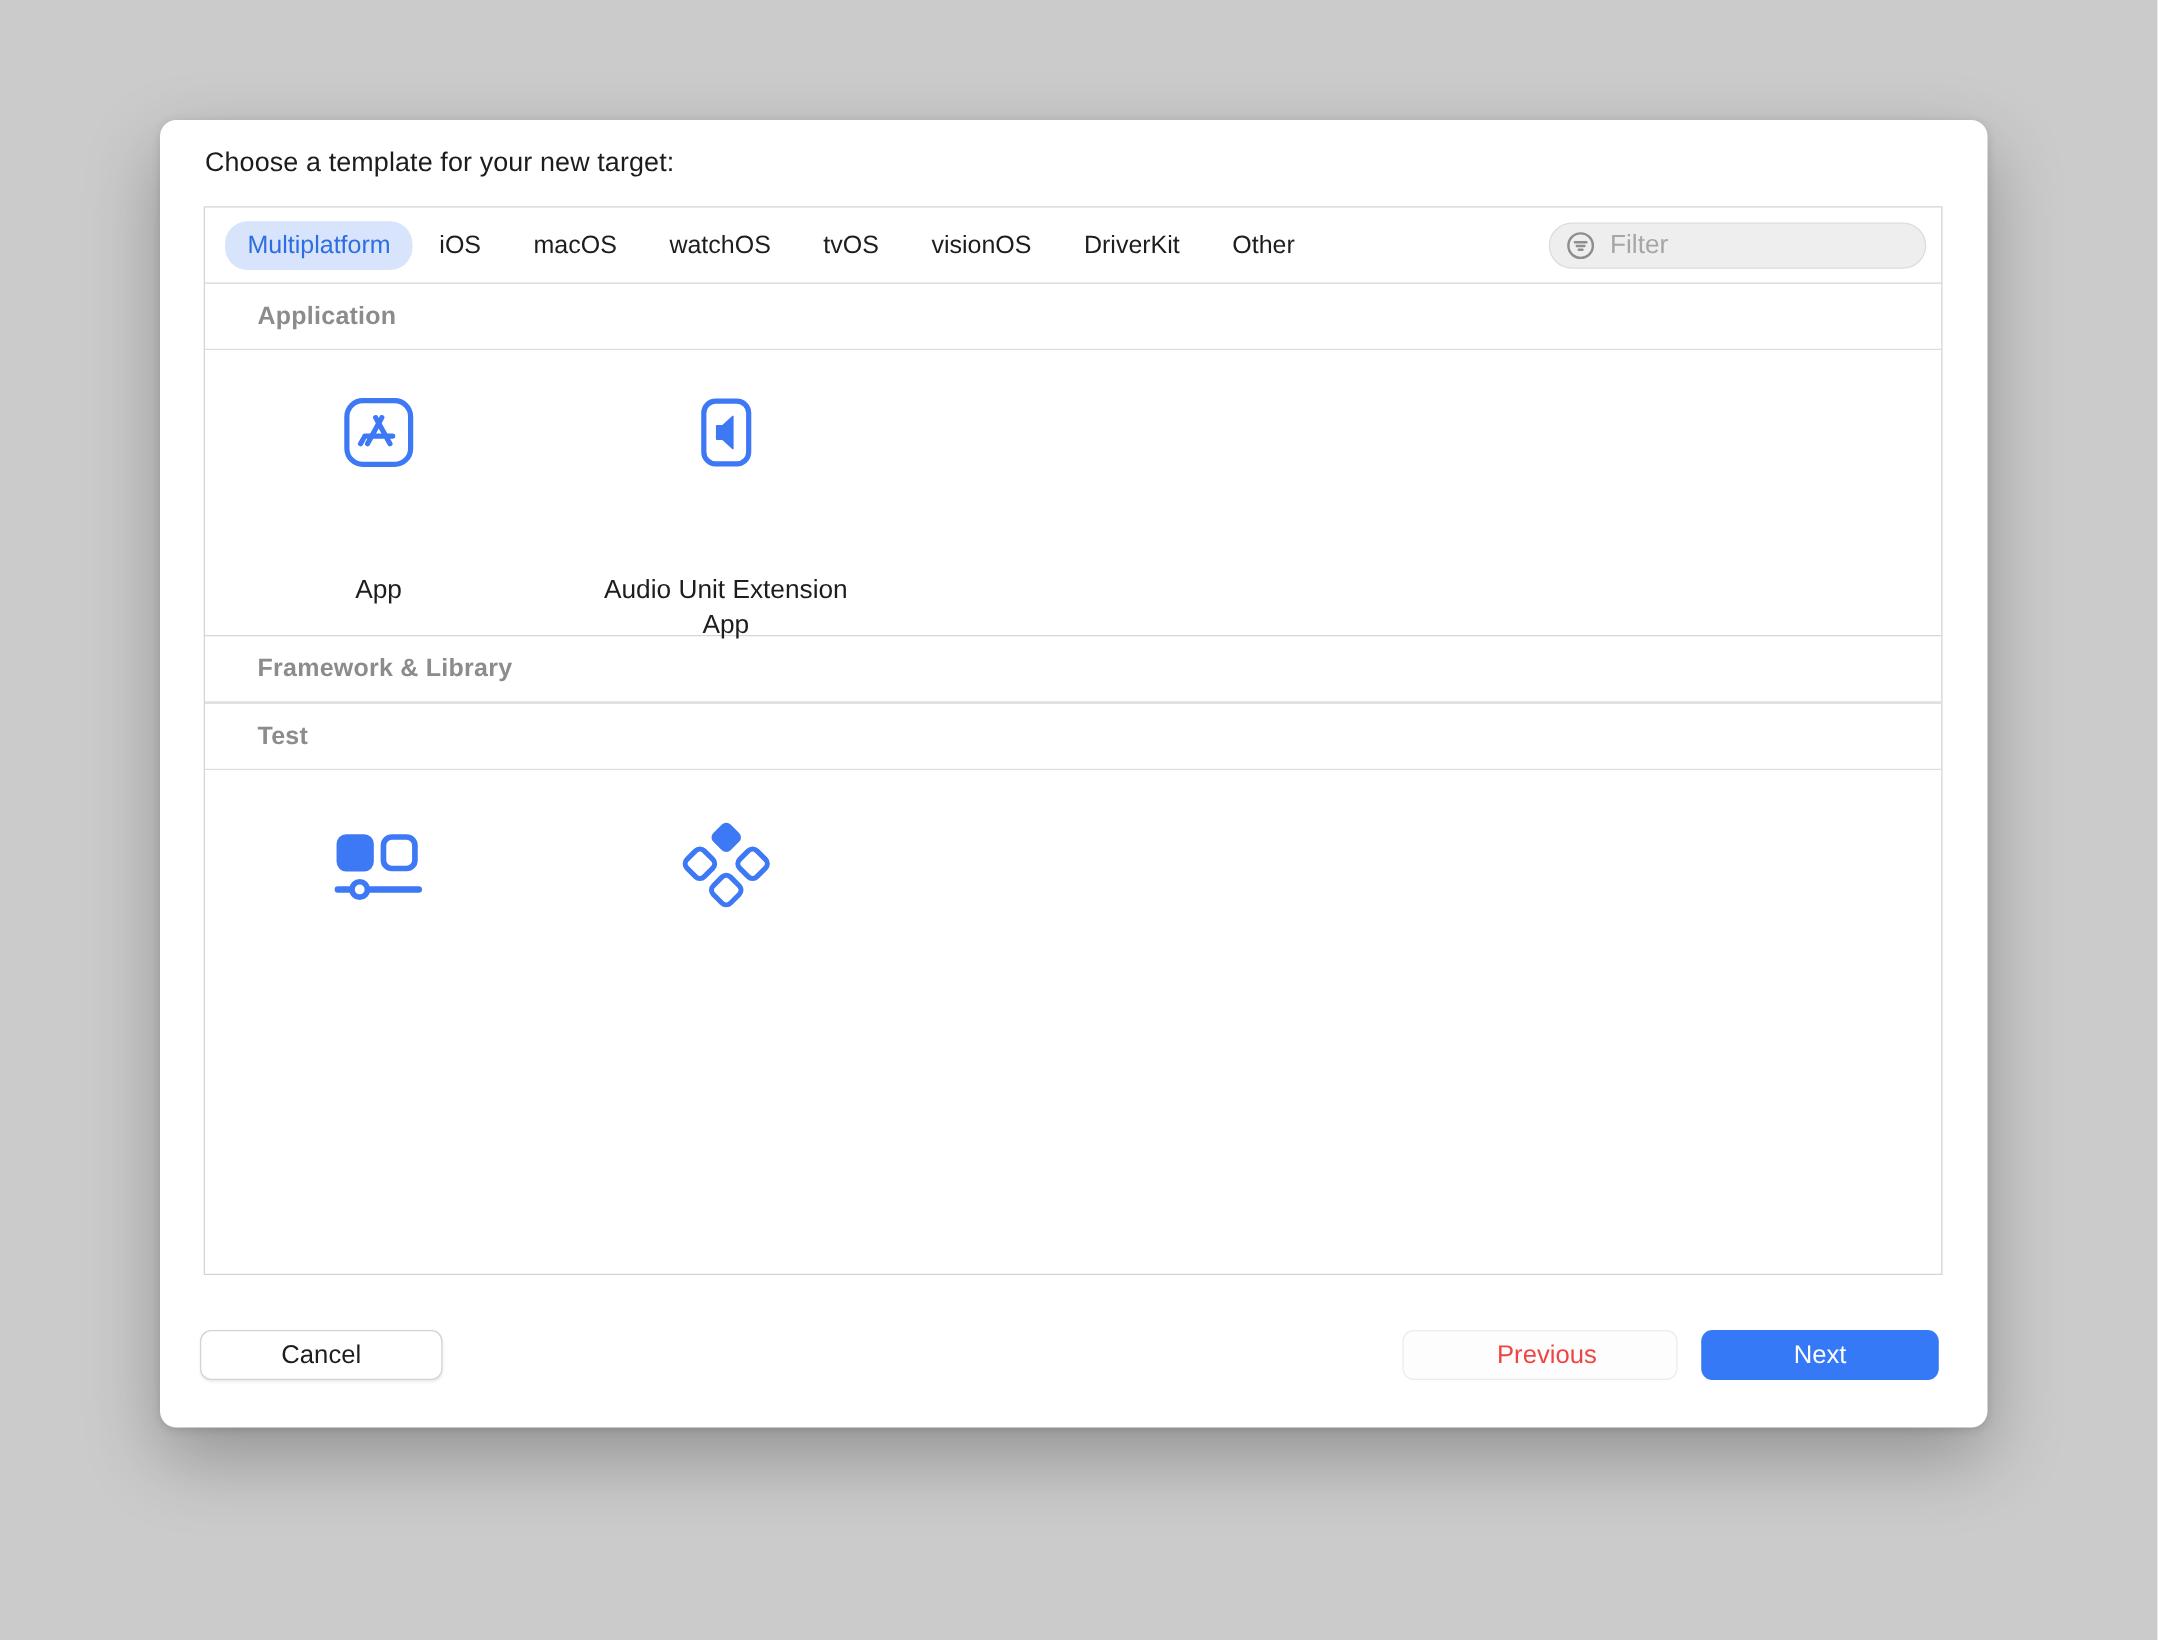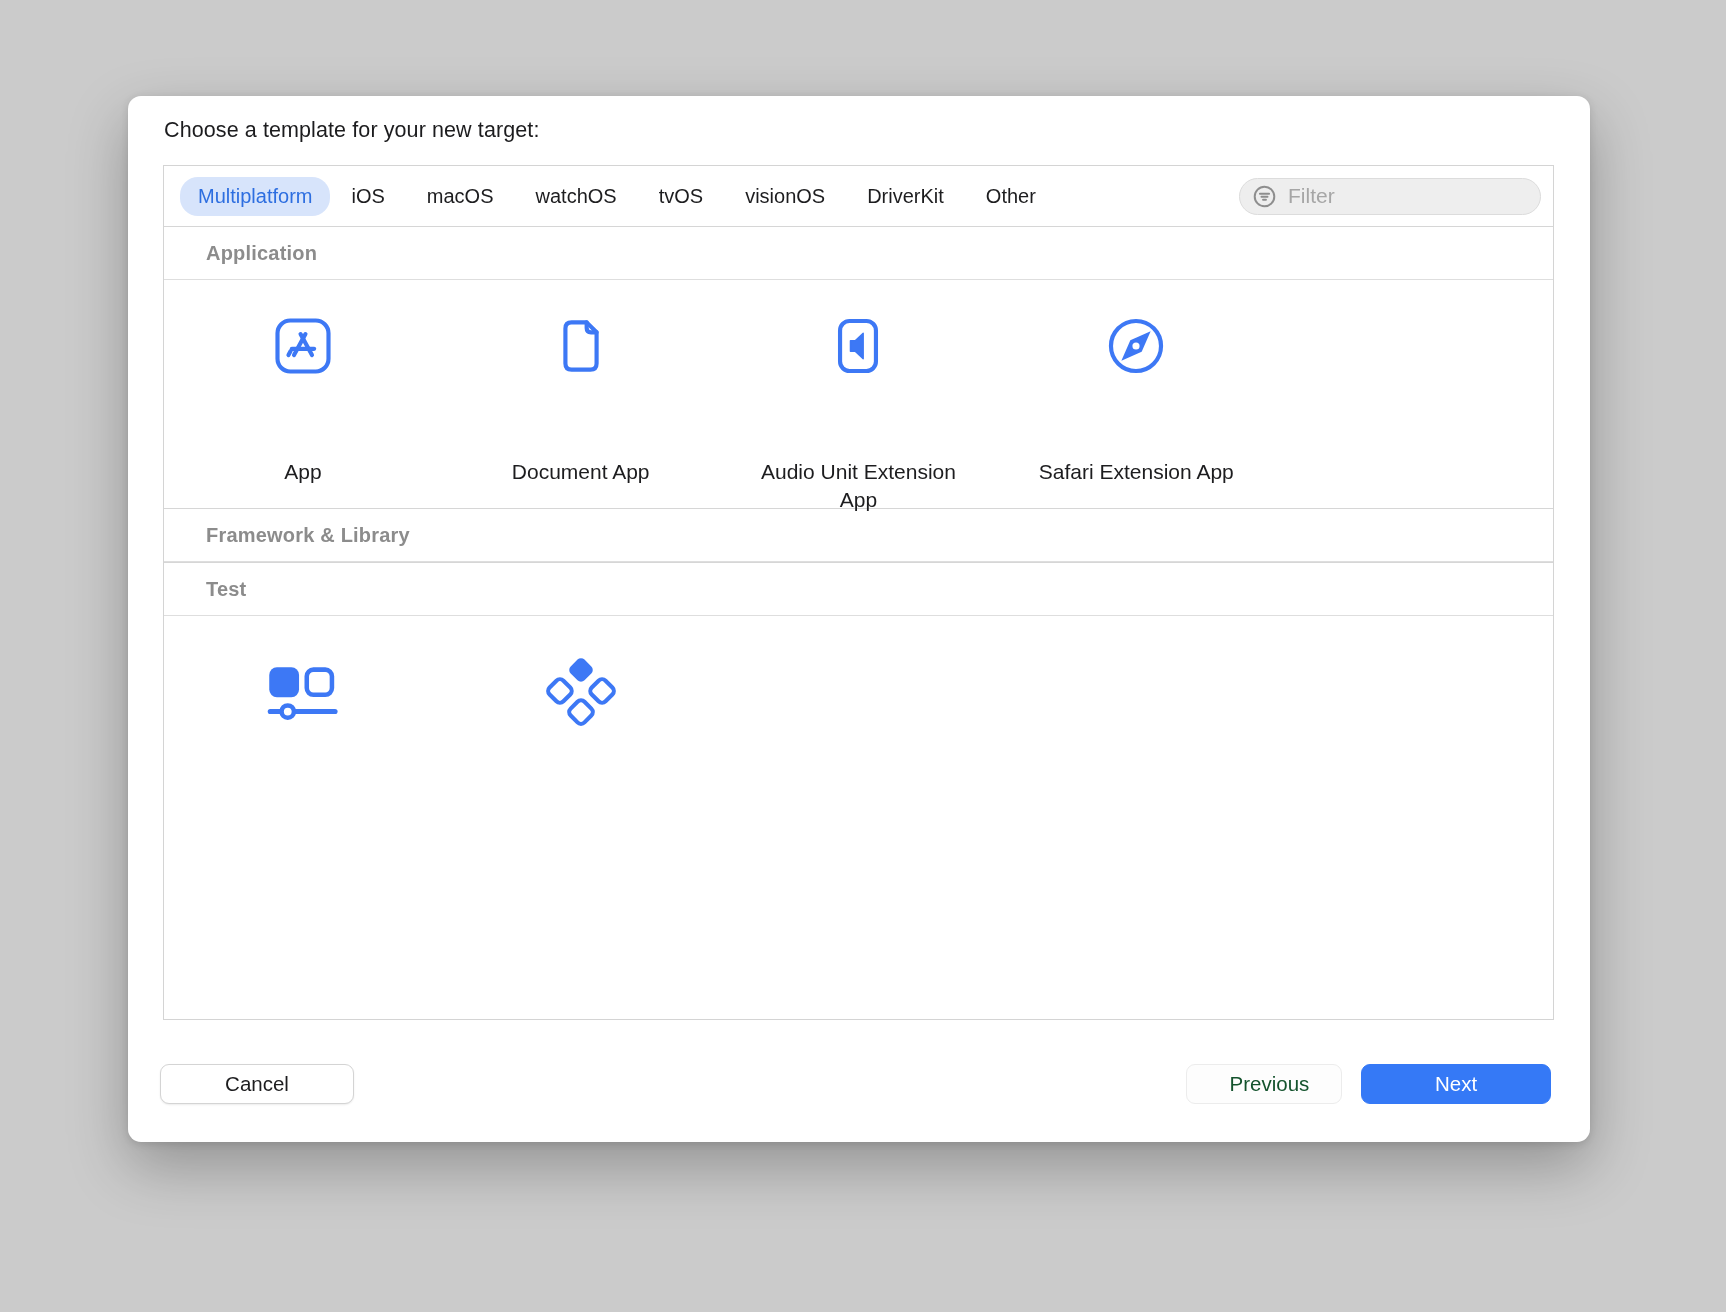--- a/index.html
+++ b/index.html
@@ -78,21 +78,21 @@
   }
   .btn{
     height:40px;box-sizing:border-box;border-radius:9px;font-size:20.5px;
     display:flex;align-items:center;justify-content:center;font-family:"Liberation Sans",sans-serif;
   }
   .btn-cancel{
     width:194px;background:#ffffff;border:1px solid #d4d4d4;color:#1d1d1f;
     box-shadow:0 1px 2px rgba(0,0,0,.08);
   }
   .btn-previous{
-    width:156px;background:#fdfdfd;border:1px solid #ececec;color:#14532d;margin-right:19px;padding-left:11px;
+    width:220px;background:#fdfdfd;border:1px solid #ececec;color:#ef4444;margin-right:19px;padding-left:11px;
   }
   .btn-next{
     width:190px;background:var(--next-bg,#3579f6);border:1px solid var(--next-bg,#3579f6);color:#ffffff;
   }
 </style>
 </head>
 <body style="--page-bg: #cbcbcb; --blue: #3d78f5; --tile: #e9edf8; --sel-bg: #3a67d9; --tab-sel-bg: #d7e4fb; --tab-sel-tx: #2d6ee0; --next-bg: #3579f6;">
 
 <div class="stage">
   <div class="dialog">
@@ -137,46 +137,25 @@
                     <path d="M24.2 39 H47.8"></path>
                     <path d="M20.6 45.6 L22.9 41.4"></path>
                   </g>
                 </svg>
               </div>
               <div class="item-label">App</div>
             </div>
             <div class="cell">
               <div class="iconwrap">
                 <svg viewBox="0 0 72 72">
-                  <g stroke="currentColor" fill="none" stroke-linecap="round" stroke-linejoin="round" stroke-width="4.4">
-                    <path d="M42 11 H26 Q19.5 11 19.5 17.5 V54.5 Q19.5 61 26 61 H46 Q52.5 61 52.5 54.5 V21.5 Z"></path>
-                    <path d="M42 11 V17 Q42 21.5 46.5 21.5 H52.5"></path>
-                  </g>
-                </svg>
-              </div>
-              <div class="item-label">Document App</div>
-            </div>
-            <div class="cell">
-              <div class="iconwrap">
-                <svg viewBox="0 0 72 72">
                   <rect x="17" y="9.5" width="38" height="53" rx="10" stroke="currentColor" fill="none" stroke-linecap="round" stroke-linejoin="round" stroke-width="4.4"></rect>
                   <path d="M28 30.5 H33 L41.5 22.5 V49.5 L33 41.5 H28 Z" fill="currentColor" stroke="currentColor" stroke-width="1.5" stroke-linejoin="round"></path>
                 </svg>
               </div>
               <div class="item-label">Audio Unit Extension App</div>
-            </div>
-            <div class="cell">
-              <div class="iconwrap">
-                <svg viewBox="0 0 72 72">
-                  <circle cx="36" cy="36" r="26.5" stroke="currentColor" fill="none" stroke-linecap="round" stroke-linejoin="round" stroke-width="4.4"></circle>
-                  <path d="M51.5 20.5 L30 30 L20.5 51.5 L42 42 Z" fill="currentColor"></path>
-                  <circle cx="36" cy="36" r="3.8" fill="#ffffff"></circle>
-                </svg>
-              </div>
-              <div class="item-label">Safari Extension App</div>
             </div>
           </div>
           <div class="sec-header">
             <span>Framework &amp; Library</span>
           </div>
           <div class="sec-header">
             <span>Test</span>
           </div>
           <div class="sec-items sec-2">
             <div class="cell">

